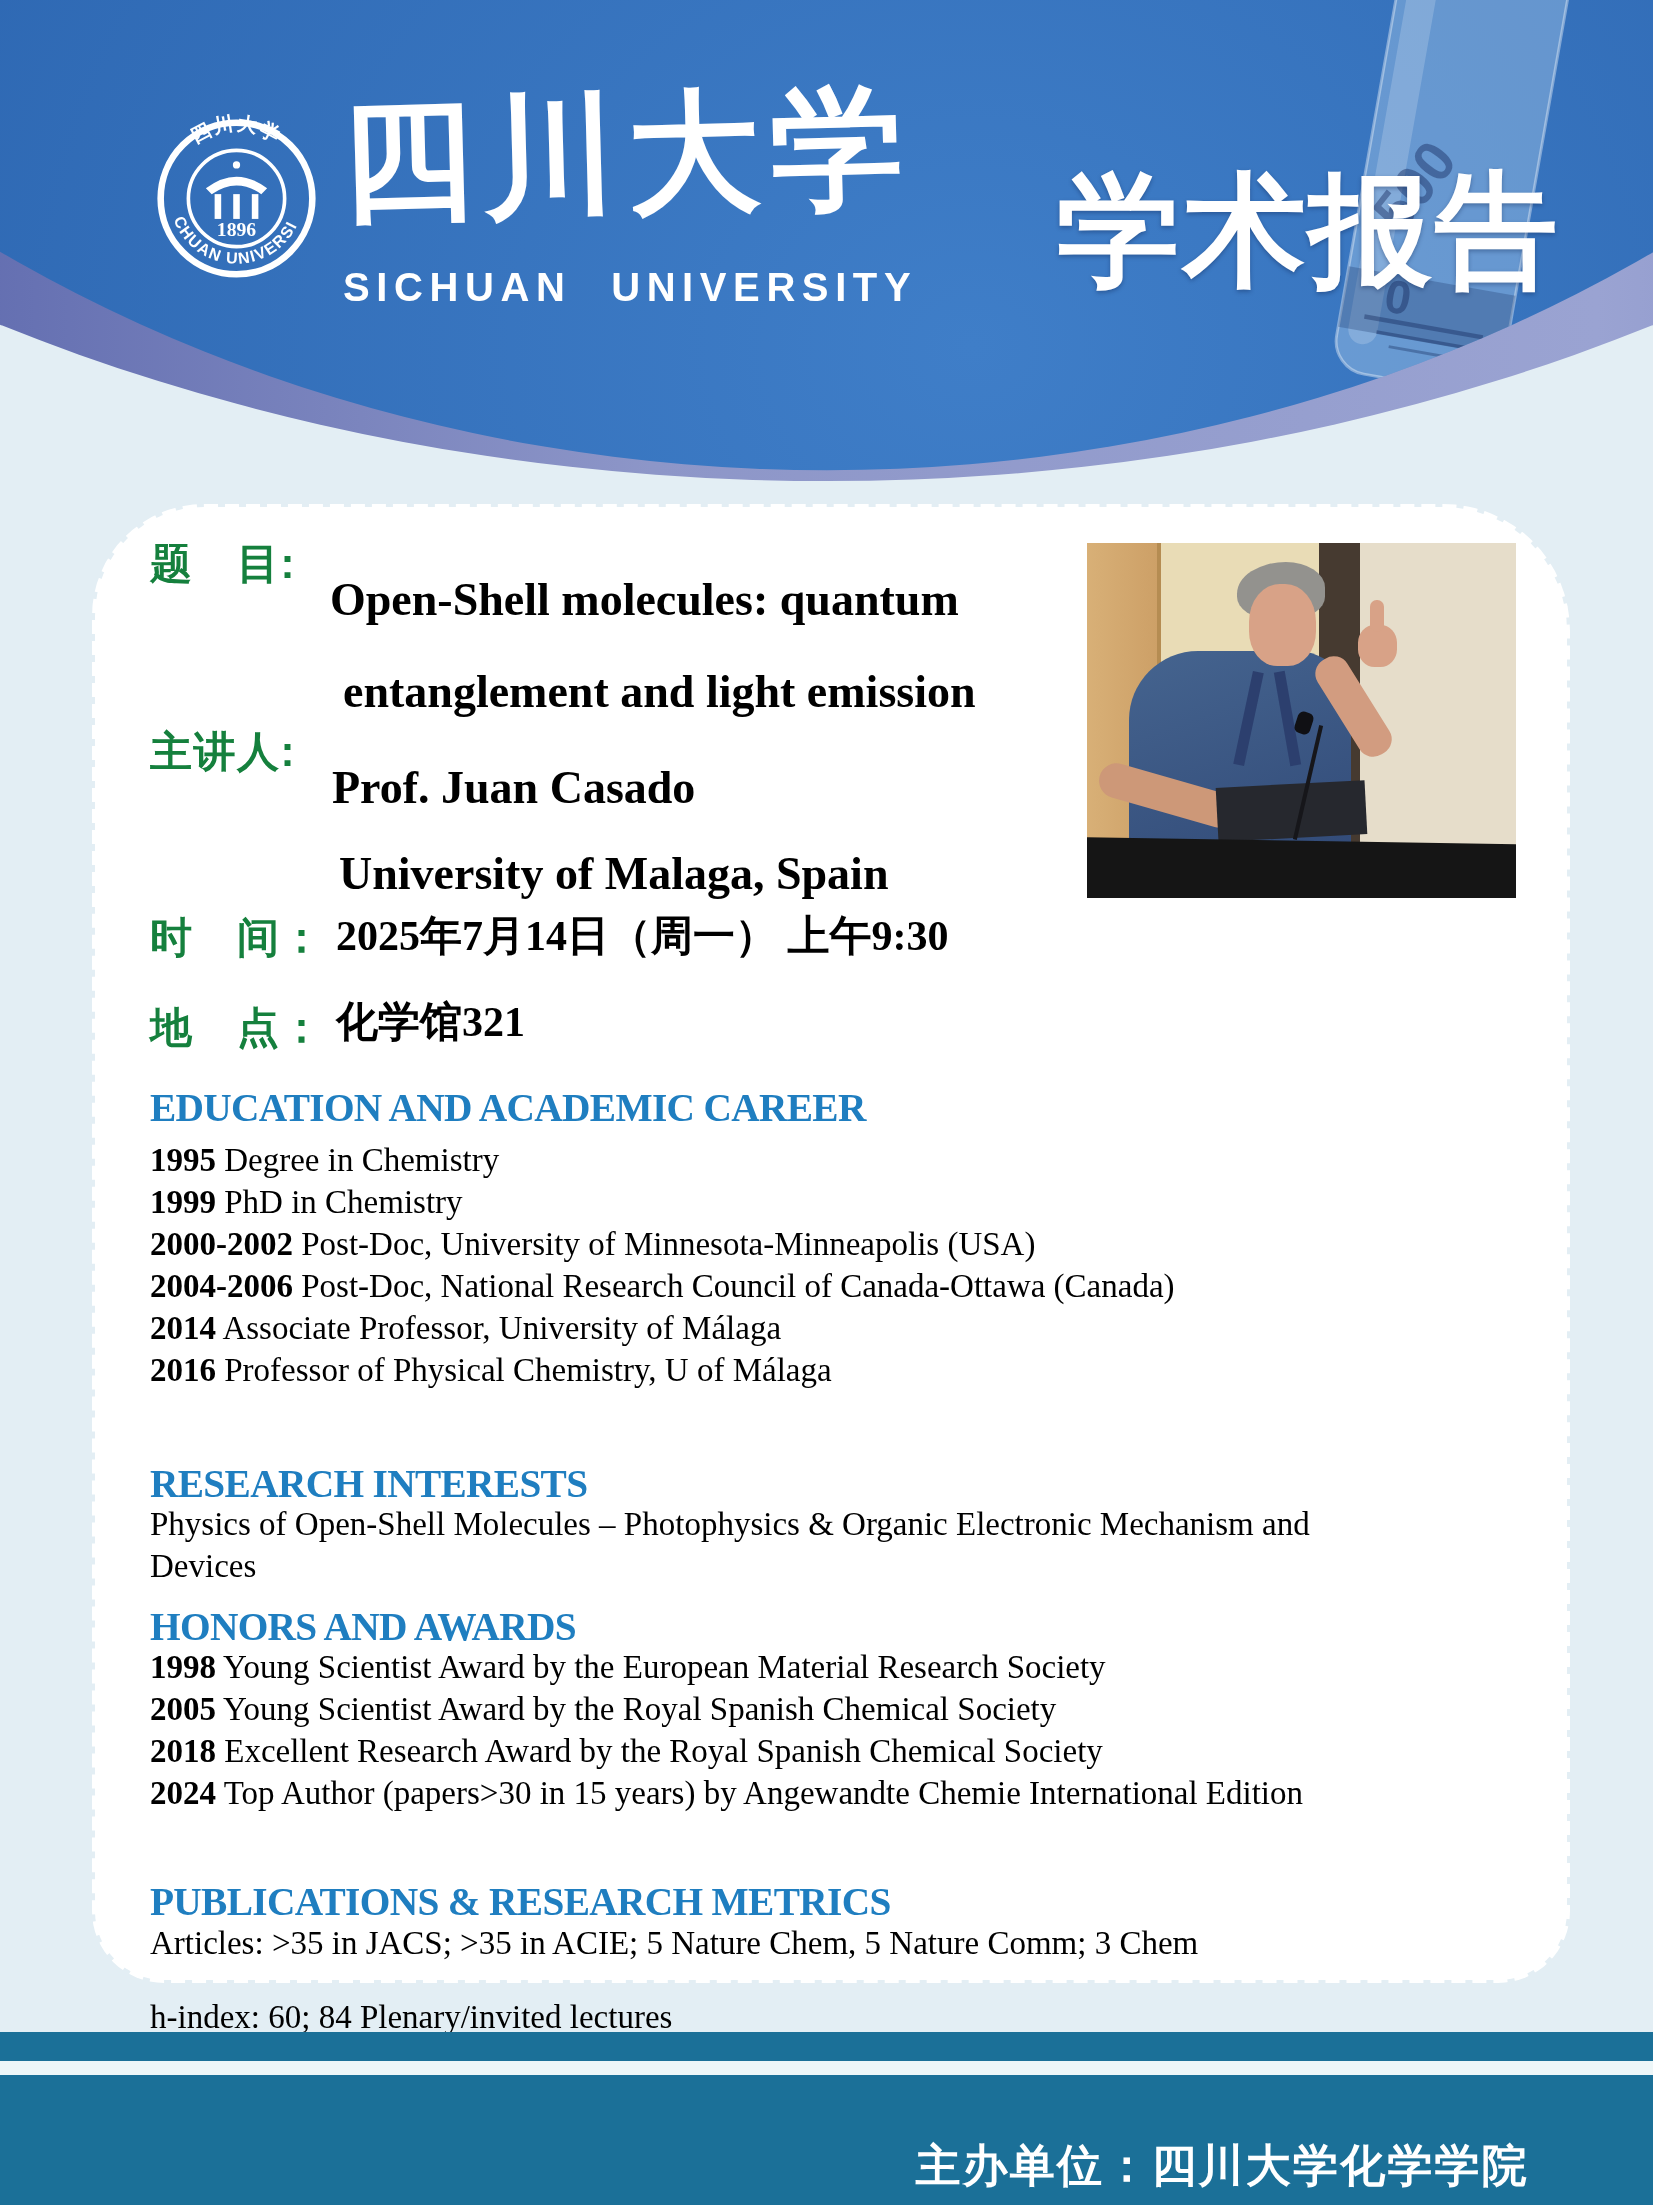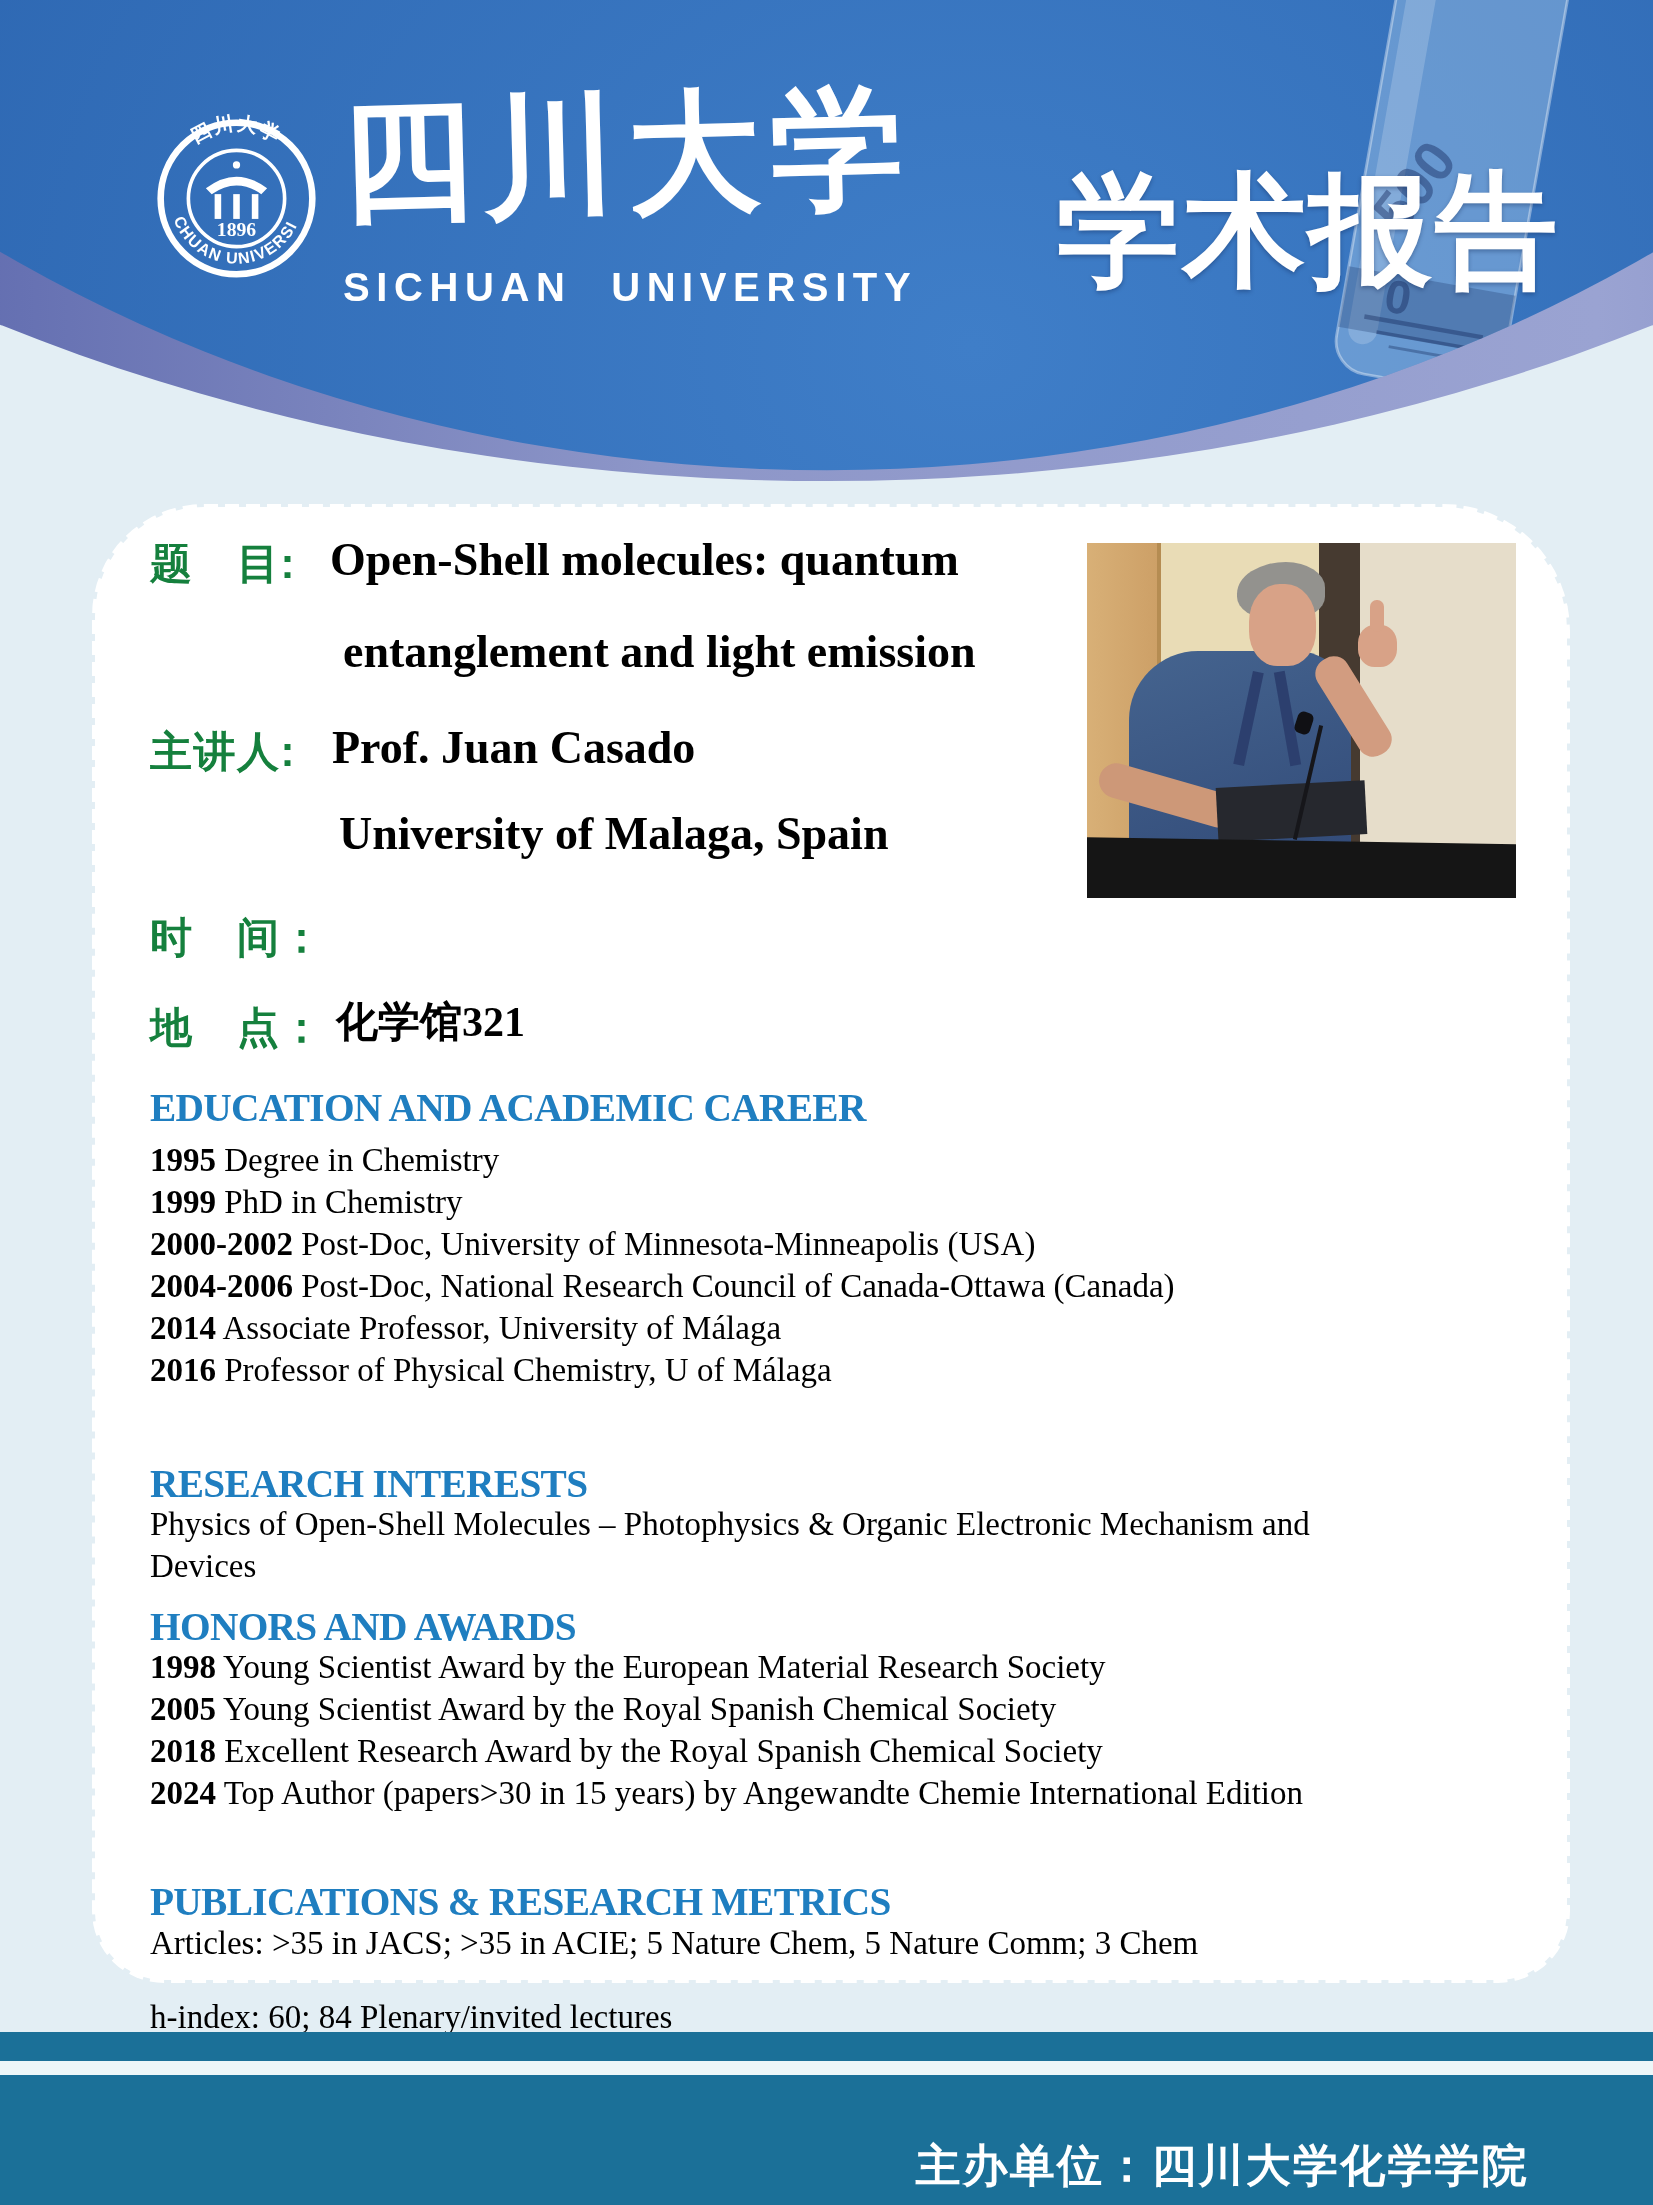--- a/index.html
+++ b/index.html
@@ -42,21 +42,21 @@
     background:#ffffff;border-radius:109px 124px 69px 69px;
   }
   .panel::after{
     content:"";position:absolute;inset:-2.9px;border:7.3px dashed #ffffff;
     border-radius:112px 127px 72px 72px;pointer-events:none;
   }
   .cnlabel{
     font-family:"Liberation Sans",sans-serif;font-weight:900;color:#15803d;
     font-size:42px;white-space:nowrap;letter-spacing:1.5px;
   }
-  .bigtitle{font-size:46px;font-weight:700;color:#000;white-space:nowrap;}
+  .bigtitle{font-size:46px;font-weight:700;color:#000;white-space:nowrap;margin-top:40px;}
   .cnvalue{font-size:41px;font-weight:700;color:#000;white-space:nowrap;font-family:"Liberation Serif",serif;}
   .h-blue{
     font-size:41px;font-weight:700;color:#1f7ec0;white-space:nowrap;
     letter-spacing:-0.7px;transform:scaleX(0.96);transform-origin:left;
   }
   .bodytext{font-size:33px;color:#000;line-height:42px;}
   .bodytext b{font-weight:700;}
   .li{white-space:nowrap;}
 
   
@@ -155,20 +155,21 @@
 
   <div class="abs cnlabel" style="left:55px;top:29px;">题　目:</div>
   <div class="abs bigtitle" style="left:235px;top:26px;">Open-Shell molecules: quantum</div>
   <div class="abs bigtitle" style="left:248px;top:118px;">entanglement and light emission</div>
 
   <div class="abs cnlabel" style="left:55px;top:217px;">主讲人:</div>
   <div class="abs bigtitle" style="left:237px;top:214px;text-align:center;">Prof. Juan Casado</div>
   <div class="abs bigtitle" style="left:244px;top:300px;">University of Malaga, Spain</div>
 
   <div class="abs cnlabel" style="left:55px;top:403px;">时　间：</div>
+  <div class="abs cnvalue" style="left:241px;top:401px;font-size:42px;">2025年7月14日（周一） 上午9:30</div>
 
   <div class="abs cnlabel" style="left:55px;top:493px;">地　点：</div>
   <div class="abs cnvalue" style="left:241px;top:487px;font-size:42px;">化学馆321</div>
 
   <div class="abs h-blue" style="left:55px;top:576px;">EDUCATION AND ACADEMIC CAREER</div>
   <div class="abs bodytext" style="left:55px;top:632px;width:1415px;">
       <div class="li"><b>1995</b> Degree in Chemistry</div>
       <div class="li"><b>1999</b> PhD in Chemistry</div>
       <div class="li"><b>2000-2002</b> Post-Doc, University of Minnesota-Minneapolis  (USA)</div>
       <div class="li"><b>2004-2006</b> Post-Doc, National Research Council of Canada-Ottawa (Canada)</div>

